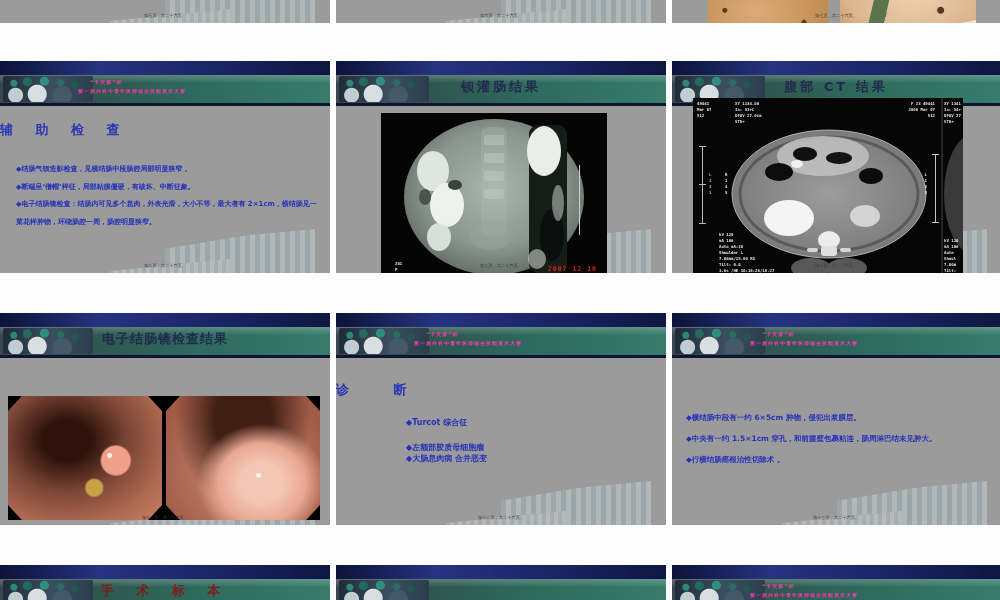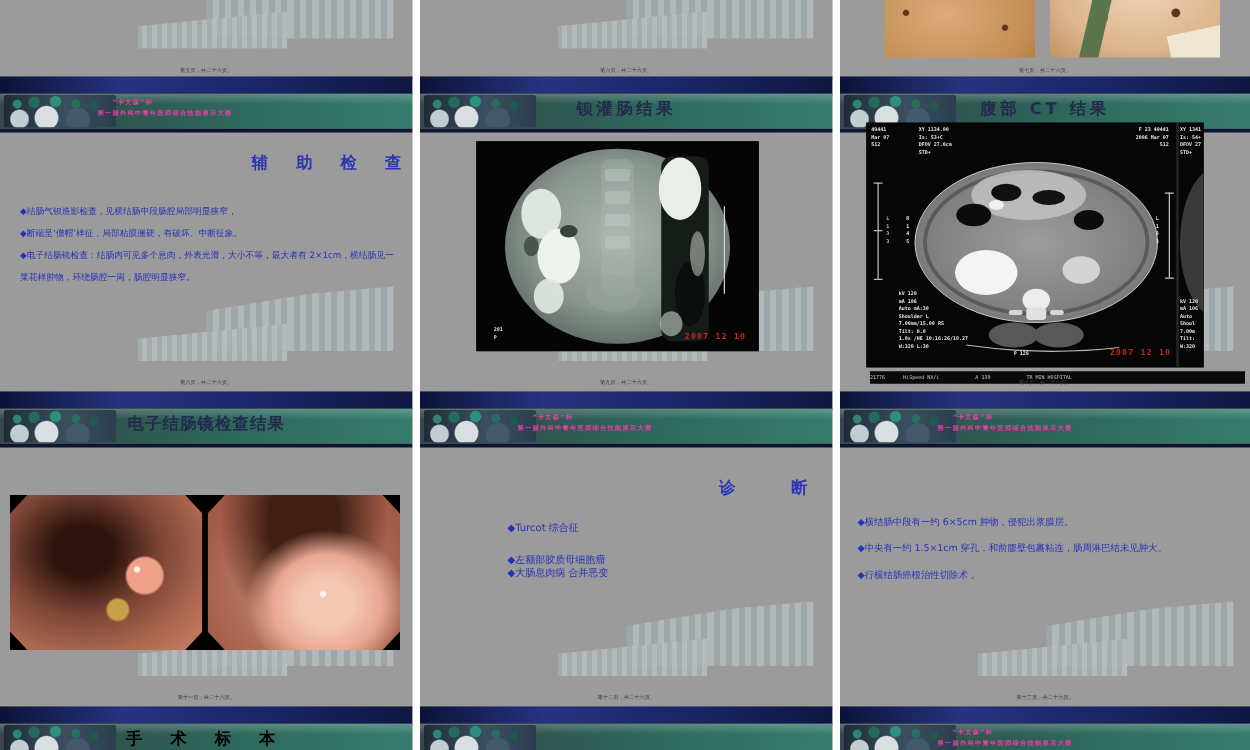--- a/index.html
+++ b/index.html
@@ -1,18 +1,18 @@
 <!DOCTYPE html>
 <html><head>
 <meta charset="utf-8">
 <style>
   html,body{margin:0;padding:0}
   body{width:1000px;height:600px;position:relative;overflow:hidden;background:#fdfdfd;
        font-family:"DejaVu Sans",sans-serif}
-  .slide{position:absolute;width:330px;height:253px;overflow:hidden;background:#9b9b9b}
+  .slide{position:absolute;width:330px;height:212px;overflow:hidden;background:#9b9b9b}
   .slide.c3{width:328px}
   
   .topbar{position:absolute;left:0;top:0;width:100%;height:14px;
     background:linear-gradient(90deg,#0c1338,#26337f 30%,#1a2566 65%,#0e1740);
     border-bottom:1px solid #000}
   .band{position:absolute;left:0;top:14px;width:100%;height:28px;
     background:linear-gradient(180deg,rgba(255,255,255,.22),rgba(255,255,255,0) 30%),
       linear-gradient(90deg,#39474e 0,#2e544d 25%,#2e6a5e 60%,#377c6d 100%)}
   .bandline{position:absolute;left:0;top:42px;width:100%;height:3px;background:#0d1530}
   .surg{position:absolute;left:3px;top:1px;width:90px;height:26px;border-radius:2px;
@@ -21,39 +21,39 @@
       radial-gradient(circle at 27% 22%,#256b5d 0 4px,rgba(0,0,0,0) 5px),
       radial-gradient(circle at 46% 20%,#2e8f7c 0 4px,rgba(0,0,0,0) 5px),
       radial-gradient(circle at 64% 26%,#27705f 0 3px,rgba(0,0,0,0) 4px),
       radial-gradient(circle at 80% 34%,#1f5a4c 0 3px,rgba(0,0,0,0) 4px),
       radial-gradient(circle at 38% 70%,#d9dee1 0 9px,rgba(0,0,0,0) 10px),
       radial-gradient(circle at 14% 74%,#c2cdd2 0 7px,rgba(0,0,0,0) 8px),
       radial-gradient(circle at 66% 76%,#44596a 0 9px,rgba(0,0,0,0) 10px),
       linear-gradient(90deg,#1f2c38,#3a4f60 55%,#2c3e4e)}
   .bandtitle{position:absolute;left:0;top:17px;width:100%;text-align:center;
     color:#222b4e;font-size:13px;font-weight:700;letter-spacing:3px;white-space:nowrap}
-  .bandtitle.pink{color:#000000}
+  .bandtitle.pink{color:#7f1d1d}
   .comp{position:absolute;left:78px;top:17px;color:#ee3ca8;font-size:5px;font-weight:700;
     line-height:1.7;letter-spacing:1px;white-space:nowrap}
   .comp .l1{margin-left:12px}
   .foot{position:absolute;bottom:3px;left:0;width:100%;text-align:center;font-size:6px;
     color:#3c3c3c;transform:scale(.7)}
   
   .wm{position:absolute;left:110px;top:150px;width:215px;height:82px;opacity:.5;}
   .wm i{position:absolute;display:block}
   .wm .w1{right:10px;bottom:12px;width:150px;height:52px;
     background:repeating-linear-gradient(90deg,rgba(160,180,186,.9) 0 5px,rgba(206,219,221,.9) 5px 10px);
     clip-path:polygon(0 38%,55% 12%,100% 0,100% 100%,0 100%)}
   .wm .w2{left:0;bottom:4px;width:120px;height:30px;
     background:repeating-linear-gradient(90deg,rgba(176,193,197,.85) 0 4px,rgba(212,224,226,.85) 4px 8px);
     clip-path:polygon(0 100%,0 40%,100% 0,100% 100%)}
   
-  .btitle{position:absolute;width:100%;text-align:right;color:#2936b5;font-weight:700;
+  .btitle{position:absolute;width:100%;text-align:left;color:#2936b5;font-weight:700;
     font-size:13px;white-space:nowrap}
-  .bullets{position:absolute;color:#2531ba;font-weight:400}
+  .bullets{position:absolute;color:#2531ba;font-weight:700}
   .bullets p{margin:0}
   
   .xbox{position:absolute;left:45px;top:52px;width:226px;height:168px;background:#050505}
   .ctbox{position:absolute;left:21px;top:37px;width:270px;height:196px;background:#060606;overflow:hidden}
   .ctt{position:absolute;color:#e6e6e6;font:700 4px "DejaVu Sans Mono",monospace;
     line-height:1.5;white-space:pre-line}
   .red{color:#cf2718;font:700 6.5px "DejaVu Sans Mono",monospace;letter-spacing:1px;white-space:nowrap}
   .film{position:absolute;left:24px;top:236px;width:300px;height:8px;background:#0a0a0a;
     color:#c8c8c8;font:4px "DejaVu Sans Mono",monospace;white-space:pre;overflow:hidden;padding-top:2px}
   

